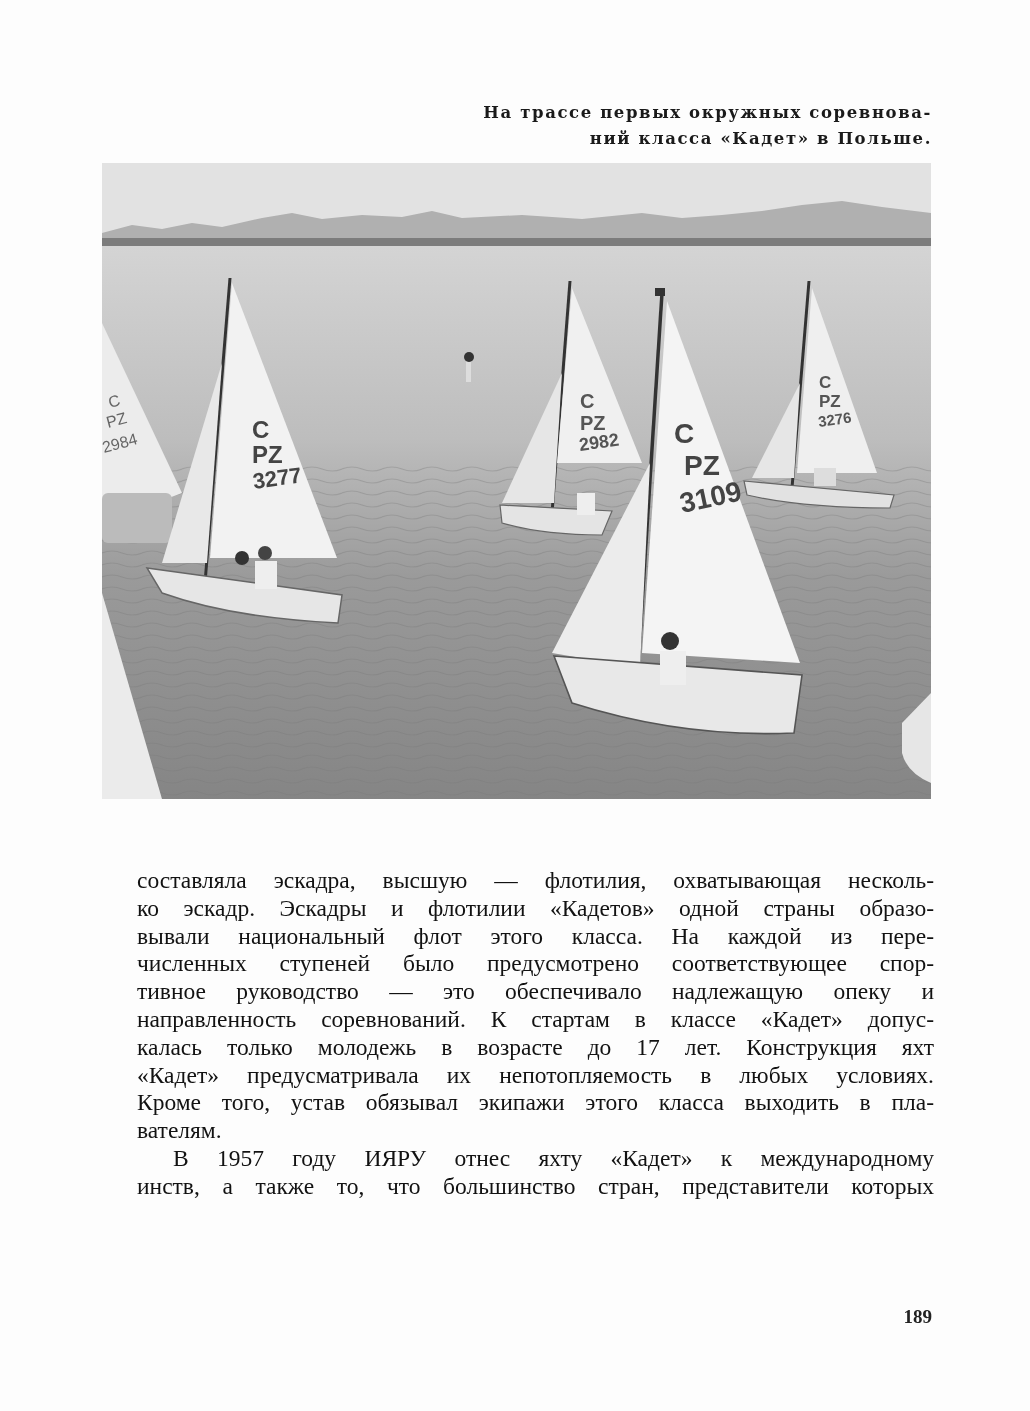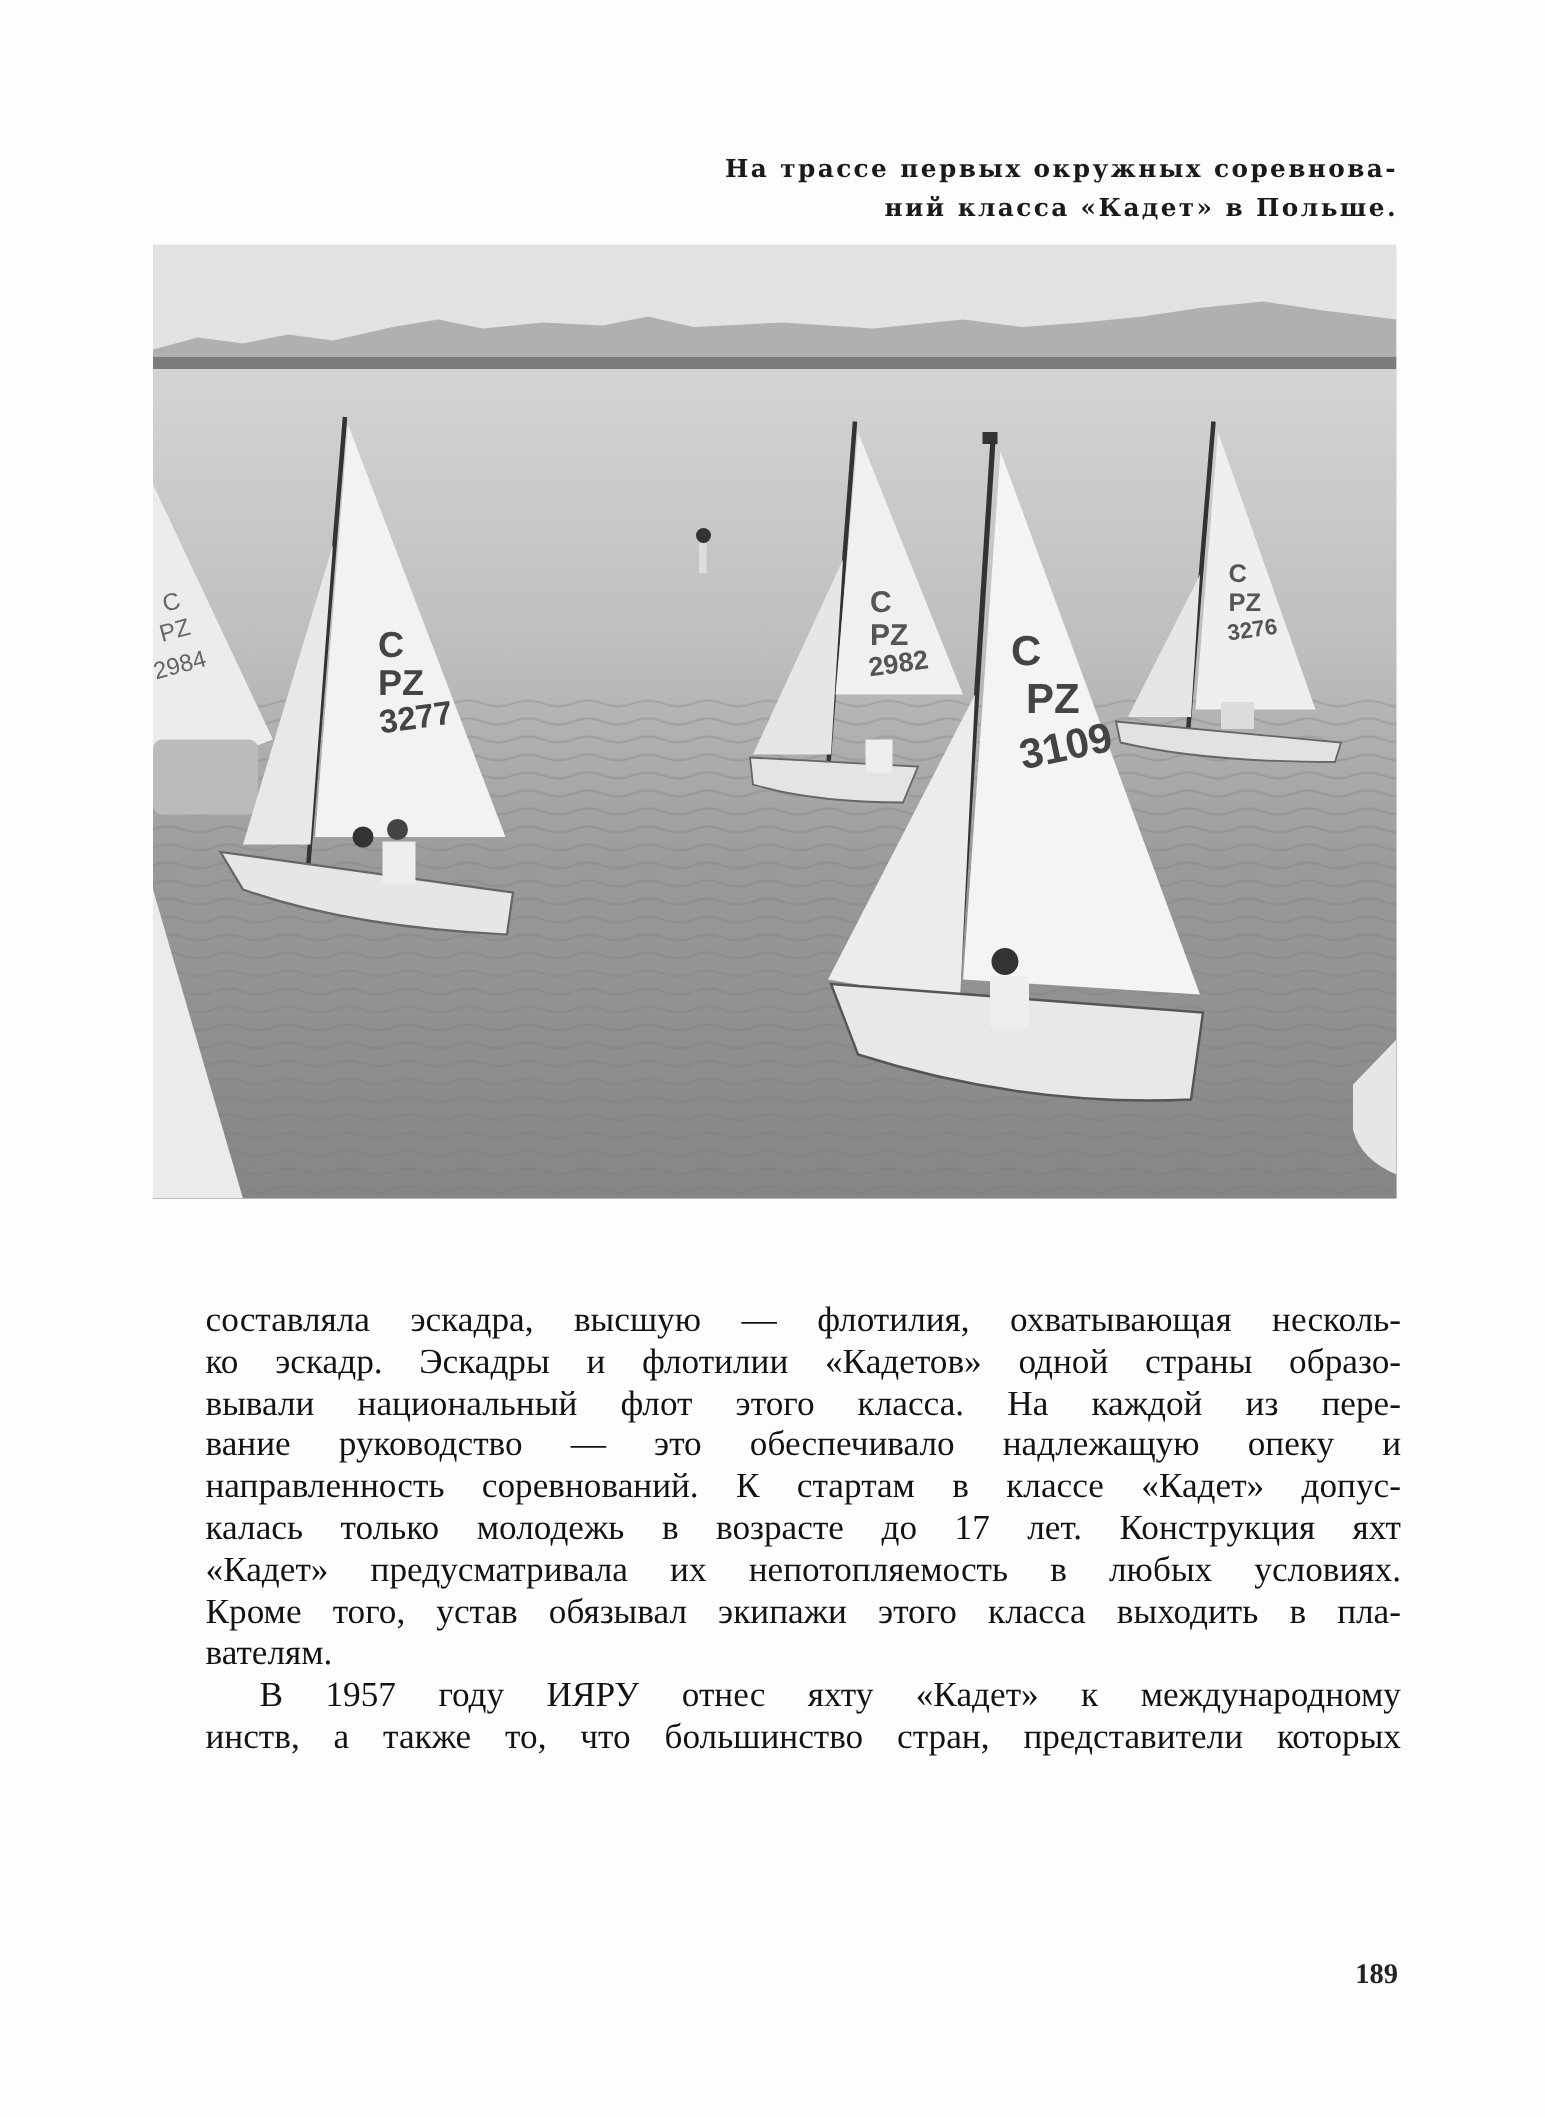--- a/index.html
+++ b/index.html
@@ -124,21 +124,22 @@
       <path d="M800 560 L829 530 L829 620 Q805 610 800 590 Z" fill="#e6e6e6"></path>
 
       <polygon points="0,430 0,636 60,636" fill="#ebebeb"></polygon>
     </svg>
   </div>
 
   <div class="body-text">
     <span class="line">составляла эскадра, высшую — флотилия, охватывающая несколь-</span>
     <span class="line">ко эскадр. Эскадры и флотилии «Кадетов» одной страны образо-</span>
     <span class="line">вывали национальный флот этого класса. На каждой из пере-</span>
-    <span class="line">вание руководство — это обеспечивало надлежащую опеку и</span>
+    <span class="line">численных ступеней было предусмотрено соответствующее спор-</span>
+    <span class="line">тивное руководство — это обеспечивало надлежащую опеку и</span>
     <span class="line">направленность соревнований. К стартам в классе «Кадет» допус-</span>
     <span class="line">калась только молодежь в возрасте до 17 лет. Конструкция яхт</span>
     <span class="line">«Кадет» предусматривала их непотопляемость в любых условиях.</span>
     <span class="line">Кроме того, устав обязывал экипажи этого класса выходить в пла-</span>
     <span class="line last">вателям.</span>
     <span class="line indent">В 1957 году ИЯРУ отнес яхту «Кадет» к международному</span>
     <span class="line">инств, а также то, что большинство стран, представители которых</span>
   </div>
 
   <div class="page-number">189</div>

